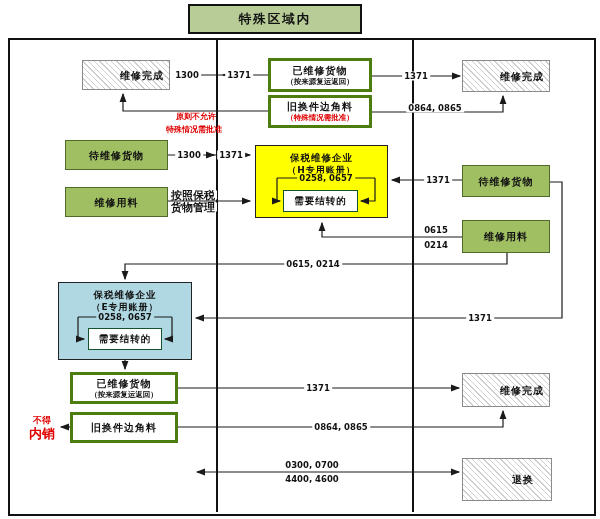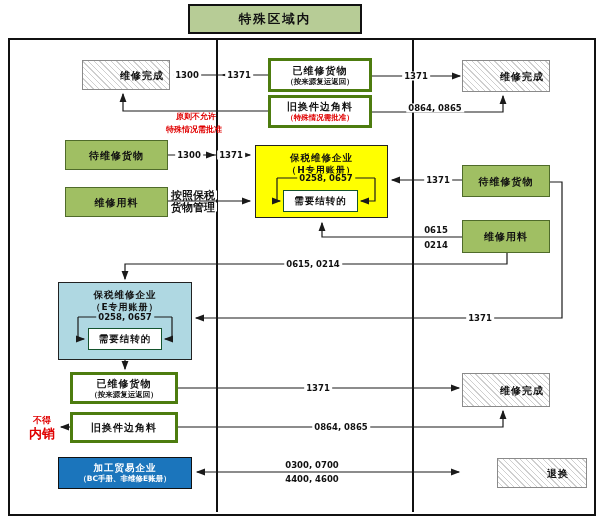--- a/index.html
+++ b/index.html
@@ -116,30 +116,26 @@
 
   <div class="bx plain" style="left:70px;top:372px;width:108px;height:32px;">
     <span class="t1">已维修货物</span>
     <span class="t2">（按来源复运返回）</span>
   </div>
 
   <div class="bx plain" style="left:70px;top:412px;width:108px;height:31px;">
     <span class="t1">旧换件边角料</span>
   </div>
 
-  <div class="bx darkblue" style="left:58px;top:457px;width:134px;height:32px;">
-    <span class="t1" style="font-size:9.5px;line-height:12px;">加工贸易企业</span>
-    <span class="t2" style="font-size:7.5px;">（BC手册、非维修E账册）</span>
-  </div>
 
   <div class="bx hatch" style="left:462px;top:373px;width:88px;height:34px;">
     <span class="t1">维修完成</span>
   </div>
 
-  <div class="bx hatch" style="left:462px;top:458px;width:90px;height:30px;margin-left:35px;">
+  <div class="bx hatch" style="left:462px;top:458px;width:90px;height:43px;">
     <span class="t1">退换</span>
   </div>
 
   <svg class="lines" width="600" height="519">
     <defs>
       <marker id="ah" markerWidth="9" markerHeight="8" refX="7" refY="3" orient="auto-start-reverse">
         <path d="M0,0 L8,3 L0,6 Z" fill="#1a1a1a"></path>
       </marker>
     </defs>
     <g stroke="#1a1a1a" stroke-width="1.2" fill="none">

